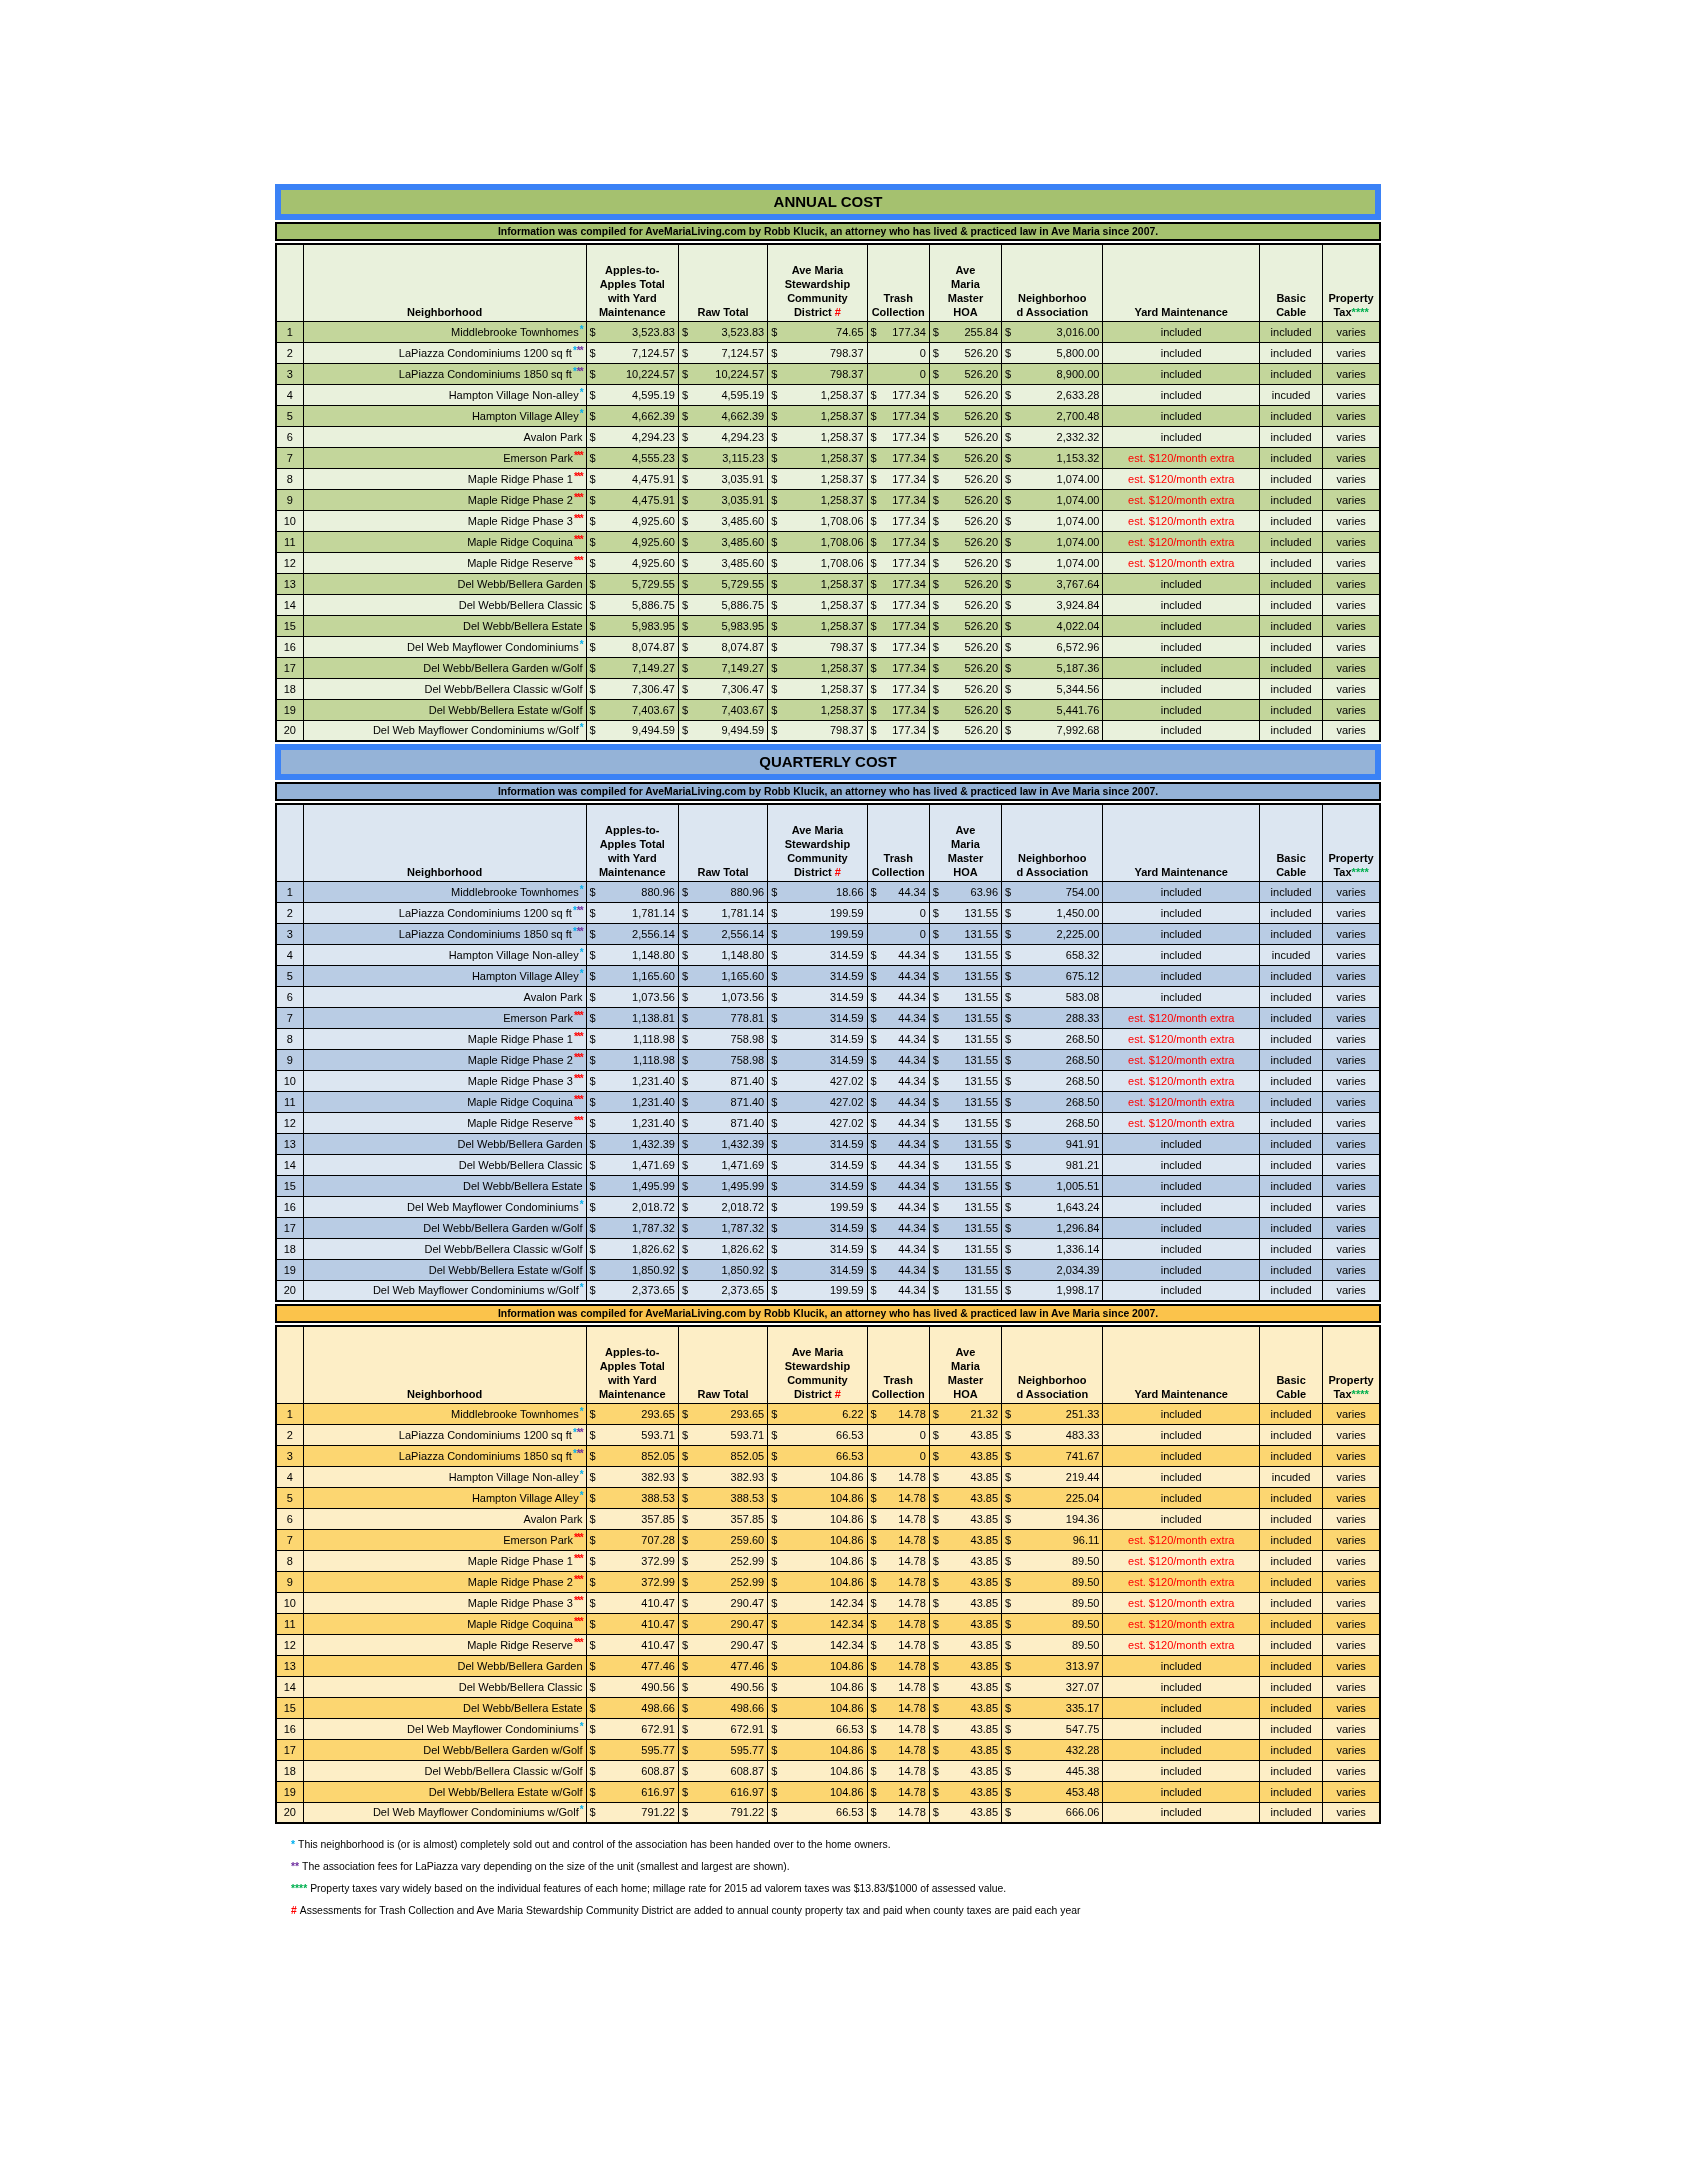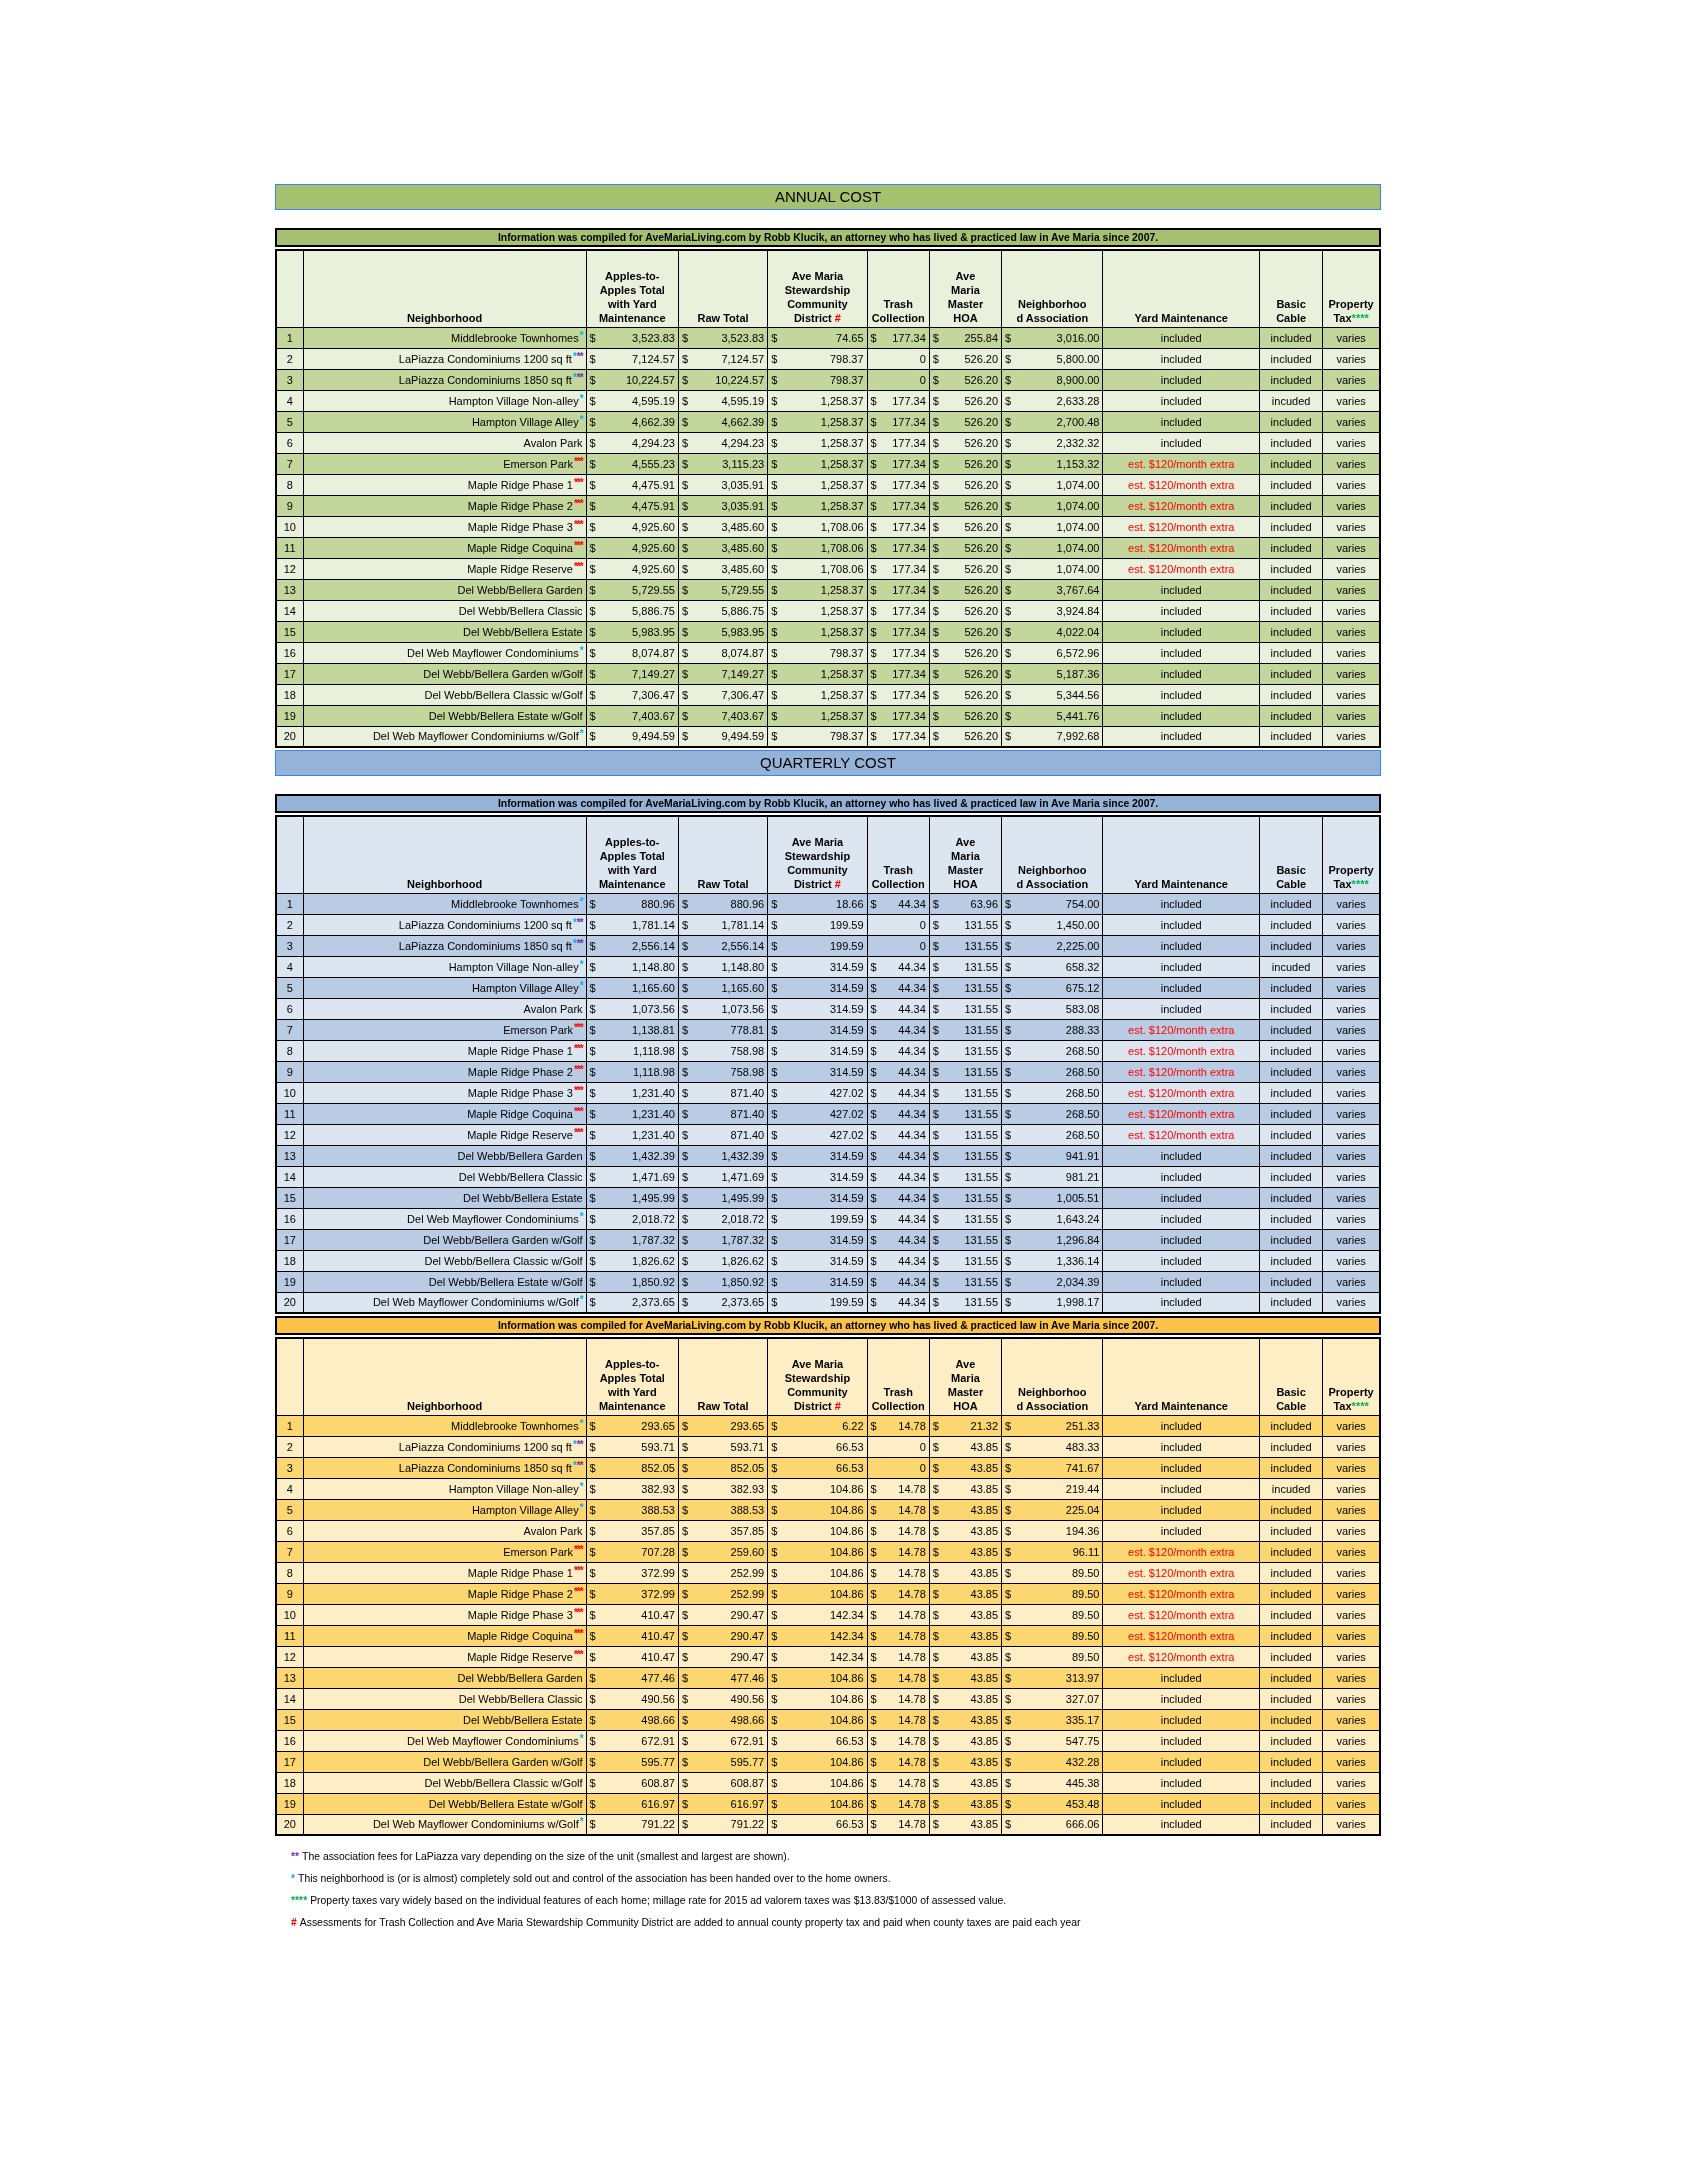--- a/index.html
+++ b/index.html
@@ -12,22 +12,22 @@
   .sheet { position:absolute; left:275px; top:184px; width:1106px; }
 
   .banner-title {
     background:#00B050; border:2px solid #000; color:#fff;
     text-align:center; font-weight:bold; font-size:15px;
     padding:7px 0 6px 0; margin-bottom:2px;
   }
   .banner-title .line { line-height:22px; }
 
   .section-banner {
-    border:1px solid #3b82f6; text-align:center; font-weight:normal;
-    font-size:15px; line-height:24px; margin-bottom:18px;
+    border:6px solid #3b82f6; text-align:center; font-weight:bold;
+    font-size:15px; line-height:24px; margin-bottom:2px;
   }
   .info-strip {
     border:2px solid #000; text-align:center; font-weight:bold;
     font-size:10.4px; line-height:15px; margin-bottom:2px;
   }
 
   table.cost {
     border-collapse:collapse; border:2px solid #000;
     table-layout:fixed; width:1106px; margin-bottom:2px;
   }
@@ -2808,19 +2808,19 @@
             </td>
             <td class="c">included</td>
             <td class="c">included</td>
             <td class="c">varies</td>
           </tr>
         </tbody>
       </table>
     </div>
 
   <div class="footnotes" id="footnotes">
-  <div class="fn"><span class="mark" style="color: rgb(112, 48, 160);">**</span><span>The association fees for LaPiazza vary depending on the size of the unit (smallest and largest are shown).</span></div>
-      <div class="fn"><span class="mark" style="color: rgb(0, 176, 240);">*</span><span>This neighborhood is (or is almost) completely sold out and control of the association has been handed over to the home owners.</span></div>
+  <div class="fn"><span class="mark" style="color: rgb(0, 176, 240);">*</span><span>This neighborhood is (or is almost) completely sold out and control of the association has been handed over to the home owners.</span></div>
+      <div class="fn"><span class="mark" style="color: rgb(112, 48, 160);">**</span><span>The association fees for LaPiazza vary depending on the size of the unit (smallest and largest are shown).</span></div>
       <div class="fn"><span class="mark" style="color: rgb(0, 176, 80);">****</span><span>Property taxes vary widely based on the individual features of each home; millage rate for 2015 ad valorem taxes was $13.83/$1000 of assessed value.</span></div>
       <div class="fn"><span class="mark" style="color: rgb(255, 0, 0);">#</span><span>Assessments for Trash Collection and Ave Maria Stewardship Community District are added to annual county property tax and paid when county taxes are paid each year</span></div>
     </div>
 </div>
 
 
 </body></html>

